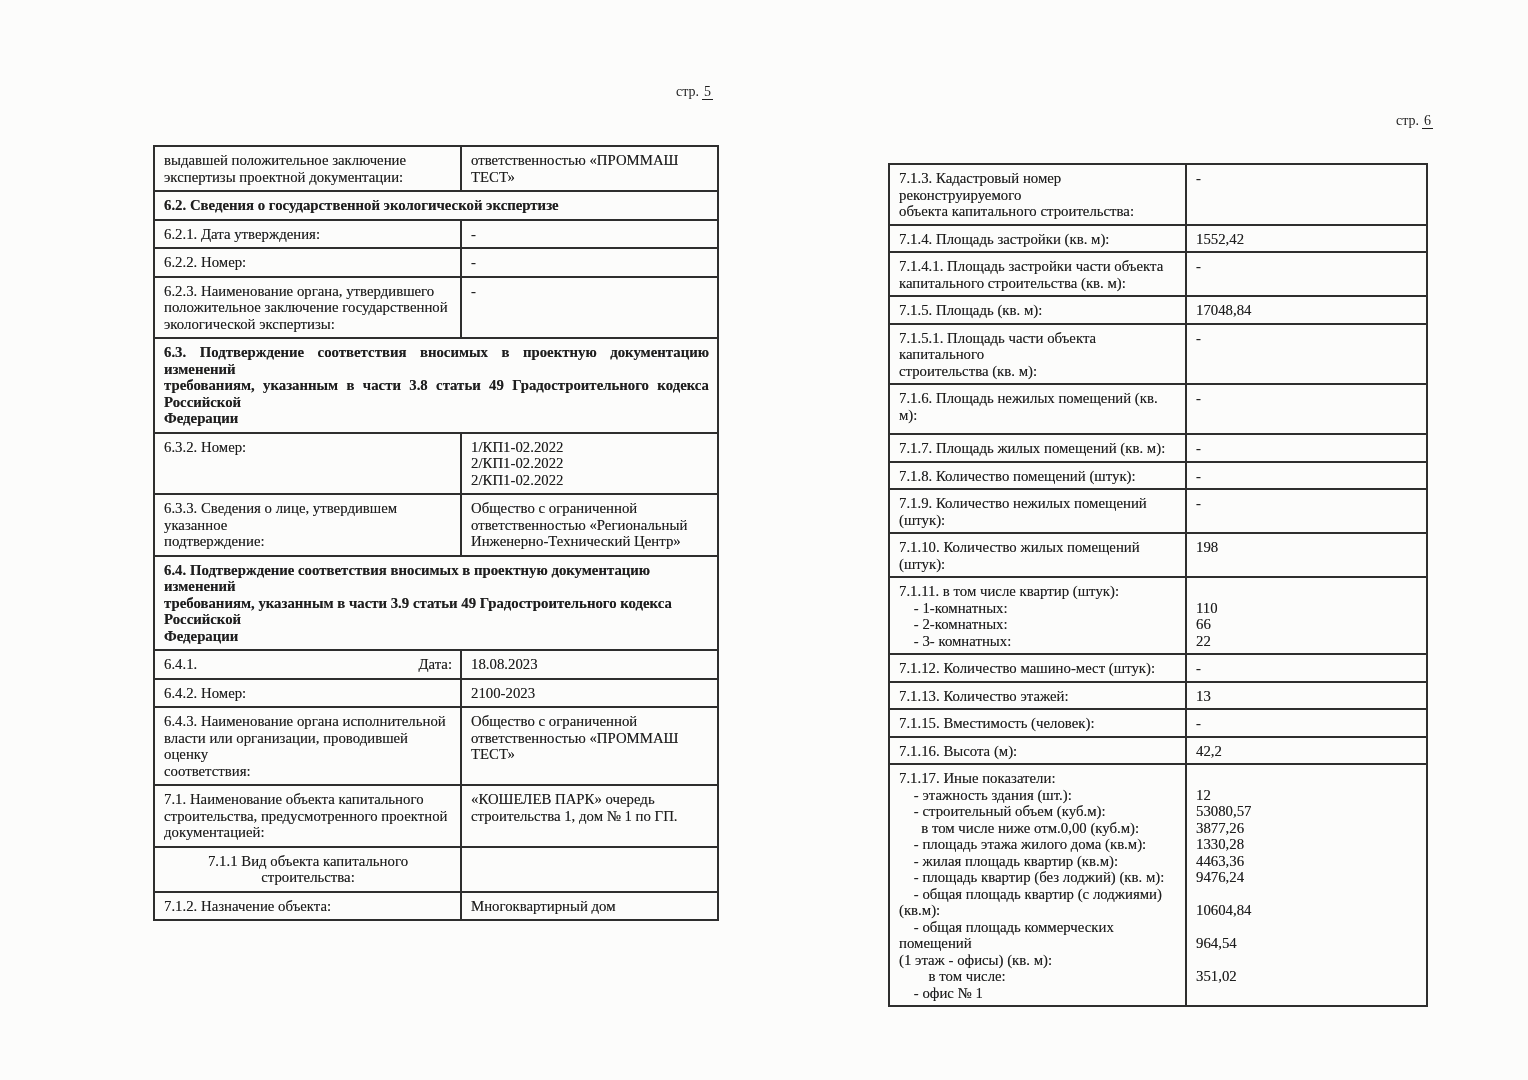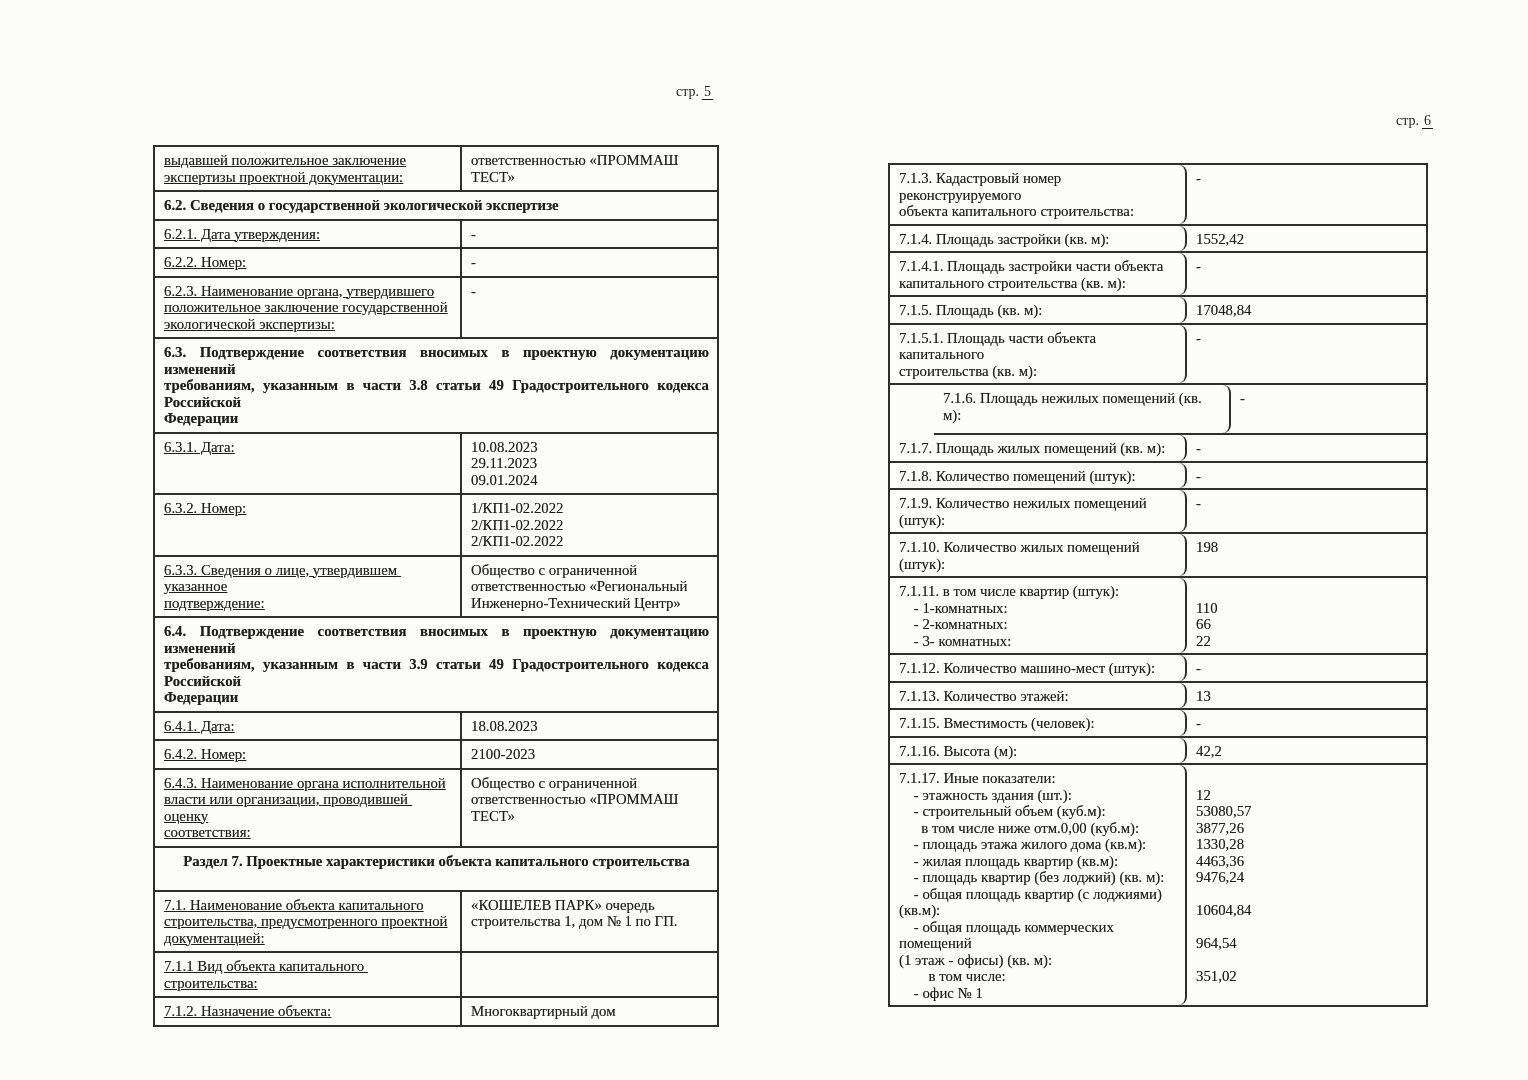--- a/index.html
+++ b/index.html
@@ -42,38 +42,38 @@
     line-height:16.5px;
     text-shadow:0 0 0.3px rgba(40,40,40,0.55);
   }
   .page5{left:153px;top:145px;width:566px;}
   .page6{left:888px;top:163px;width:540px;}
 
   .row{display:flex;border-bottom:2px solid var(--line);align-items:stretch;}
   .row:last-child{border-bottom:none;}
 
   .cell{padding:5px 8px 5px 9px;}
-  .page6 .cell{padding:5px 8px 4px 9px;border-radius:8px;}
+  .page6 .cell{padding:5px 8px 4px 9px;}
   .label-cell{border-right:2px solid var(--line);}
-  .page5 .label-cell{width:307px;min-width:307px;text-decoration:underline;}
+  .page5 .label-cell{width:307px;min-width:307px;}
   .page6 .label-cell{width:297px;min-width:297px;}
   .value-cell{flex:1;}
   .full-cell{flex:1;font-weight:bold;}
 
   .line{min-height:16.5px;white-space:pre-wrap;}
 
   
   .page5 .row:nth-child(6){min-height:65px;}
   .page5 .row:nth-child(6) .line,
   .page5 .row:nth-child(10) .line{text-align:justify;text-align-last:justify;}
   
   .page5 .row:nth-child(14){min-height:44px;}
   .page5 .row:nth-child(14) .line{text-align:center;text-align-last:center;}
   
-  .page6 .row:nth-child(6){min-height:50px;margin-left:44px;}
+  .page6 .row:nth-child(6){min-height:50px;}
 </style>
 </head>
 <body>
 
 <div class="sheet">
 
   <div class="pagenum pagenum5">
     <span>стр.</span><span class="num">5</span>
   </div>
 
@@ -124,30 +124,20 @@
       </div>
       <div class="row full-row">
         <div class="full-cell cell">
           <div class="line">6.3. Подтверждение соответствия вносимых в проектную документацию изменений</div>
           <div class="line">требованиям, указанным в части 3.8 статьи 49 Градостроительного кодекса Российской</div>
           <div class="line">Федерации</div>
         </div>
       </div>
       <div class="row">
         <div class="label-cell cell">
-          <div class="line">6.3.1. Дата:</div>
-        </div>
-        <div class="value-cell cell">
-          <div class="line">10.08.2023</div>
-          <div class="line">29.11.2023</div>
-          <div class="line">09.01.2024</div>
-        </div>
-      </div>
-      <div class="row">
-        <div class="label-cell cell">
           <div class="line">6.3.2. Номер:</div>
         </div>
         <div class="value-cell cell">
           <div class="line">1/КП1-02.2022</div>
           <div class="line">2/КП1-02.2022</div>
           <div class="line">2/КП1-02.2022</div>
         </div>
       </div>
       <div class="row">
         <div class="label-cell cell">
@@ -185,25 +175,20 @@
       </div>
       <div class="row">
         <div class="label-cell cell">
           <div class="line">6.4.3. Наименование органа исполнительной</div>
           <div class="line">власти или организации, проводившей оценку</div>
           <div class="line">соответствия:</div>
         </div>
         <div class="value-cell cell">
           <div class="line">Общество с ограниченной</div>
           <div class="line">ответственностью «ПРОММАШ ТЕСТ»</div>
-        </div>
-      </div>
-      <div class="row full-row">
-        <div class="full-cell cell">
-          <div class="line">Раздел 7. Проектные характеристики объекта капитального строительства</div>
         </div>
       </div>
       <div class="row">
         <div class="label-cell cell">
           <div class="line">7.1. Наименование объекта капитального</div>
           <div class="line">строительства, предусмотренного проектной</div>
           <div class="line">документацией:</div>
         </div>
         <div class="value-cell cell">
           <div class="line">«КОШЕЛЕВ ПАРК» очередь</div>

